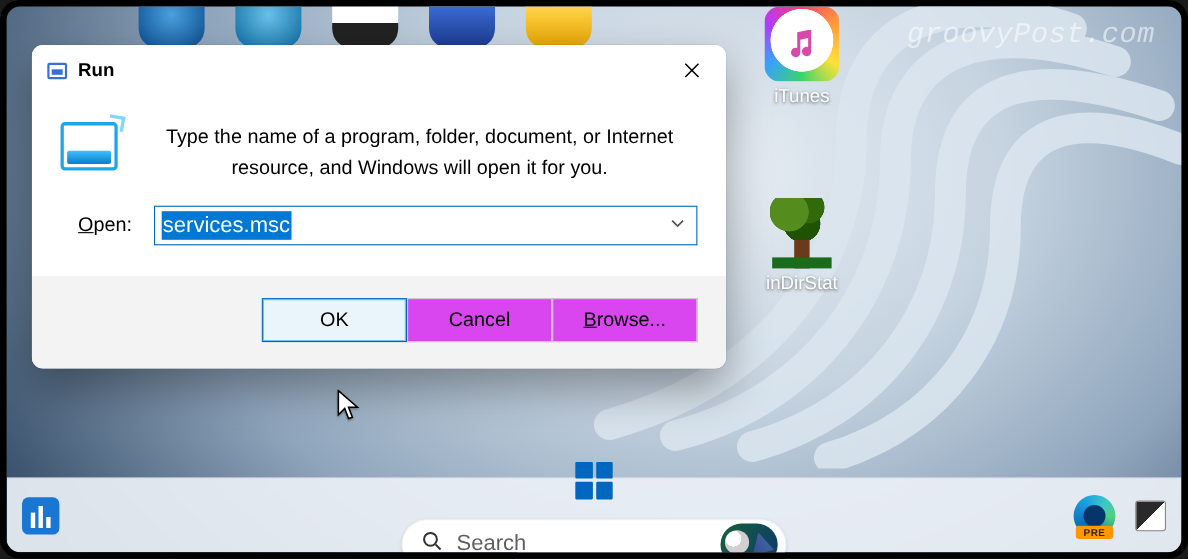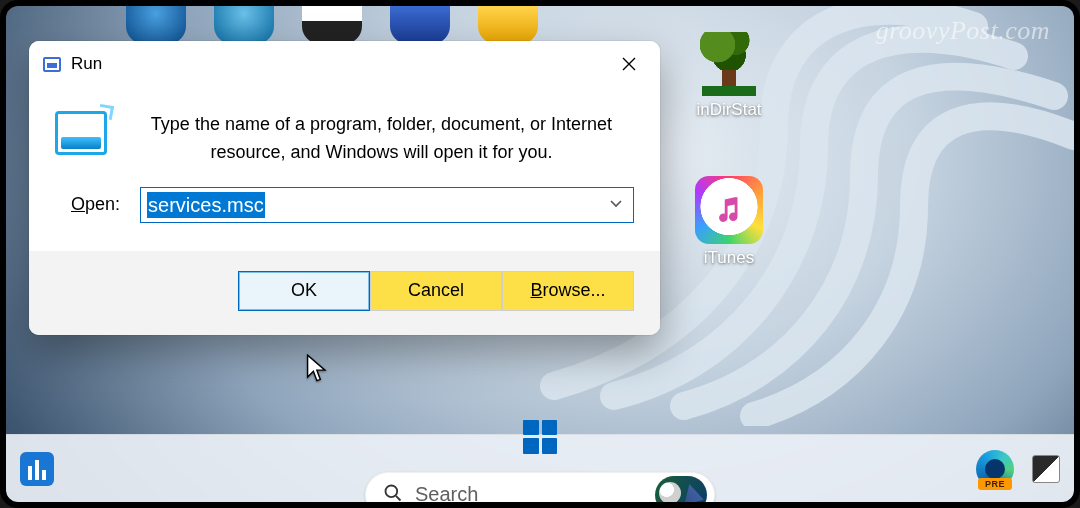--- a/index.html
+++ b/index.html
@@ -4,21 +4,21 @@
 <style>
   * { box-sizing: border-box; margin: 0; padding: 0; font-family: "Segoe UI", Arial, sans-serif; }
   body { width: 1080px; height: 508px; overflow: hidden; position: relative; background: #1a1a1a; }
   .frame { position: absolute; inset: 0; background: #000; border-radius: 18px; padding: 6px; }
   .screen { width: 100%; height: 100%; position: relative; border-radius: 12px; overflow: hidden;
     background: radial-gradient(ellipse 900px 700px at 60% 30%, #e8eef4 0%, #c5d3e0 30%, #8fa5bc 55%, #3e5670 80%, #1f3348 100%);
   }
   
   .swirl { position: absolute; right: 0; top: -40px; width: 560px; height: 460px; pointer-events: none; opacity: .85; }
   .swirl path { fill: none; stroke: #dbe6ef; stroke-width: 28; stroke-linecap: round; }
-  .watermark { position: absolute; top: 10px; right: 24px; font-style: italic; font-family: Liberation Serif, serif; font-size: 26px; color: rgba(255,255,255,.55); letter-spacing: .5px; text-align: right; }
+  .watermark { position: absolute; top: 10px; right: 24px; font-style: italic; font-family: Liberation Mono, monospace; font-size: 26px; color: rgba(255,255,255,.55); letter-spacing: .5px; text-align: right; }
 
   
   .toprow { position: absolute; top: 0; left: 120px; display: flex; gap: 28px; }
   .toprow .blob { width: 60px; height: 38px; border-radius: 0 0 18px 18px; }
 
   
   .desk-icons { position: absolute; left: 668px; top: 0; display: flex; flex-direction: column; gap: 56px; }
   .desk-icon { display: flex; flex-direction: column; align-items: center; width: 110px; }
   .desk-icon .tile { width: 68px; height: 68px; border-radius: 14px; display: flex; align-items: center; justify-content: center; }
   .desk-icon .lbl { margin-top: 4px; color: #fff; font-size: 17px; text-shadow: 0 1px 3px rgba(0,0,0,.6); }
@@ -28,42 +28,42 @@
       radial-gradient(circle at 60% 20%, #3f6d1d 0 30%, transparent 31%),
       radial-gradient(circle at 50% 55%, #2f5a16 0 45%, transparent 46%);
     filter: contrast(1.2);
   }
   .tree .trunk { position: absolute; bottom: 0; left: 28px; width: 14px; height: 26px; background: #6b3a1a; }
   .tree .base { position: absolute; bottom: 0; left: 8px; width: 54px; height: 10px; background: #1a6b1a; }
 
   
   .dialog { position: absolute; left: 23px; top: 35px; width: 631px; background: #fff; border-radius: 10px;
     box-shadow: 0 18px 40px rgba(0,0,0,.35), 0 0 0 1px rgba(0,0,0,.05); overflow: hidden; }
-  .titlebar { height: 46px; display: flex; align-items: center; padding: 0 8px 0 14px; background: #fff; }
+  .titlebar { height: 46px; display: flex; align-items: center; padding: 0 8px 0 14px; background: #fff; font-weight: bold; }
   .title-icon { width: 18px; height: 15px; border: 2px solid #3a6fd8; border-radius: 2px; position: relative; margin-right: 10px; }
   .title-icon::after { content: ""; position: absolute; left: 2px; right: 2px; bottom: 2px; height: 5px; background: #3a6fd8; }
   .titlebar .ttl { font-size: 17px; color: #000; }
   .titlebar .spacer { flex: 1; }
   .closebtn { width: 46px; height: 38px; display: flex; align-items: center; justify-content: center; border-radius: 4px; }
   .closebtn svg { width: 16px; height: 16px; }
   .body { padding: 24px 26px 6px 26px; display: flex; gap: 22px; text-align: center; }
   .run-big-icon { flex: 0 0 52px; height: 44px; position: relative; }
   .run-big-icon .win { position: absolute; inset: 0; border: 3px solid #1ea7e8; border-radius: 4px; background: #fff; }
   .run-big-icon .bar { position: absolute; left: 6px; right: 6px; bottom: 6px; height: 12px; background: linear-gradient(#3cc0ff,#0a7fc8); border-radius: 2px; }
   .run-big-icon .shine { position: absolute; top: -6px; right: -6px; width: 14px; height: 14px; border-top: 3px solid #7fd6ff; border-right: 3px solid #7fd6ff; transform: rotate(10deg); }
   .instr { font-size: 18px; line-height: 1.55; color: #000; }
   .openrow { display: flex; align-items: center; gap: 20px; padding: 14px 26px 28px 42px; }
   .openrow label { font-size: 18px; color: #000; }
   .openrow label .ul { text-decoration: underline; }
   .combo { flex: 1; height: 36px; border: 1px solid #0067c0; position: relative; display: flex; align-items: center; padding: 0 32px 0 6px; }
   .combo .sel { background: #0078d4; color: #fff; font-size: 20px; padding: 0 1px; line-height: 1.3; }
   .combo .caret { position: absolute; right: 10px; top: 50%; transform: translateY(-50%); }
   .combo .caret svg { width: 14px; height: 14px; }
   .footer { background: #f3f3f3; padding: 20px 26px 24px; display: flex; justify-content: flex-end; }
-  .btn { width: 132px; height: 40px; background: #fde047; border: 1px solid #cfcfcf; font-size: 18px; color: #000; display: flex; align-items: center; justify-content: center; }
+  .btn { width: 132px; height: 40px; background: #d946ef; border: 1px solid #cfcfcf; font-size: 18px; color: #000; display: flex; align-items: center; justify-content: center; }
   .btn.primary { border: 1px solid #0067c0; background: #eaf4fb; box-shadow: inset 0 0 0 1px #7abde8; }
   .btn .ul { text-decoration: underline; }
   .cursor { position: absolute; left: 300px; top: 348px; pointer-events: none; }
   .cursor svg { width: 24px; height: 30px; filter: drop-shadow(0 1px 1px rgba(0,0,0,.4)); }
 
   
   .taskbar { position: absolute; left: 0; right: 0; bottom: 0; height: 68px; background: rgba(235,240,246,.92); backdrop-filter: blur(8px);
     display: flex; align-items: center; padding: 0 14px; border-top: 1px solid rgba(0,0,0,.05); }
   .widget { display: flex; align-items: center; gap: 12px; }
   .widget .wicon { width: 34px; height: 34px; border-radius: 6px; background: #1976d2; display: flex; align-items: center; justify-content: center; }
@@ -106,35 +106,35 @@
 
   <div class="toprow">
     <div class="blob" style="background: radial-gradient(circle at 50% 20%, #4aa0e0,#0a4a8a);"></div>
     <div class="blob" style="background: radial-gradient(circle at 50% 20%, #6ac0e8,#0a6aa0);"></div>
     <div class="blob" style="background: linear-gradient(#fff 0 40%,#222 40% 100%); border-radius: 0 0 18px 18px; position:relative;"></div>
     <div class="blob" style="background: linear-gradient(#3a6ad0,#1a3a90);"></div>
     <div class="blob" style="background: linear-gradient(#ffd34a,#e8a400);"></div>
   </div>
 
   <div class="desk-icons">
+    <div class="desk-icon">
+      <div class="tile" style="background: radial-gradient(circle at 50% 45%, #fff 0 56%, transparent 57%), conic-gradient(#ff3b6b,#ff9e3b,#ffe03b,#3bd46b,#3ba0ff,#b13bff,#ff3b6b); position:relative;">
+        <svg width="34" height="34" viewBox="0 0 24 24">
+              <path fill="#d84aa8" d="M16 3l-7 1.5v10.1a3 3 0 1 0 2 2.8V9.2l5-1V14a3 3 0 1 0 2 2.8V3z"></path>
+            </svg>
+      </div>
+      <div class="lbl">iTunes</div>
+    </div>
     <div class="desk-icon" style="margin-top:26px;">
       <div class="tree">
         <div class="crown"></div>
             <div class="trunk"></div>
             <div class="base"></div>
       </div>
       <div class="lbl">inDirStat</div>
-    </div>
-    <div class="desk-icon">
-      <div class="tile" style="background: radial-gradient(circle at 50% 45%, #fff 0 56%, transparent 57%), conic-gradient(#ff3b6b,#ff9e3b,#ffe03b,#3bd46b,#3ba0ff,#b13bff,#ff3b6b); position:relative;">
-        <svg width="34" height="34" viewBox="0 0 24 24">
-              <path fill="#d84aa8" d="M16 3l-7 1.5v10.1a3 3 0 1 0 2 2.8V9.2l5-1V14a3 3 0 1 0 2 2.8V3z"></path>
-            </svg>
-      </div>
-      <div class="lbl">iTunes</div>
     </div>
   </div>
 
   <div class="dialog">
     <div class="titlebar">
       <div class="title-icon"></div>
       <div class="ttl">Run</div>
       <div class="spacer"></div>
       <div class="closebtn">
         <svg viewBox="0 0 16 16">

